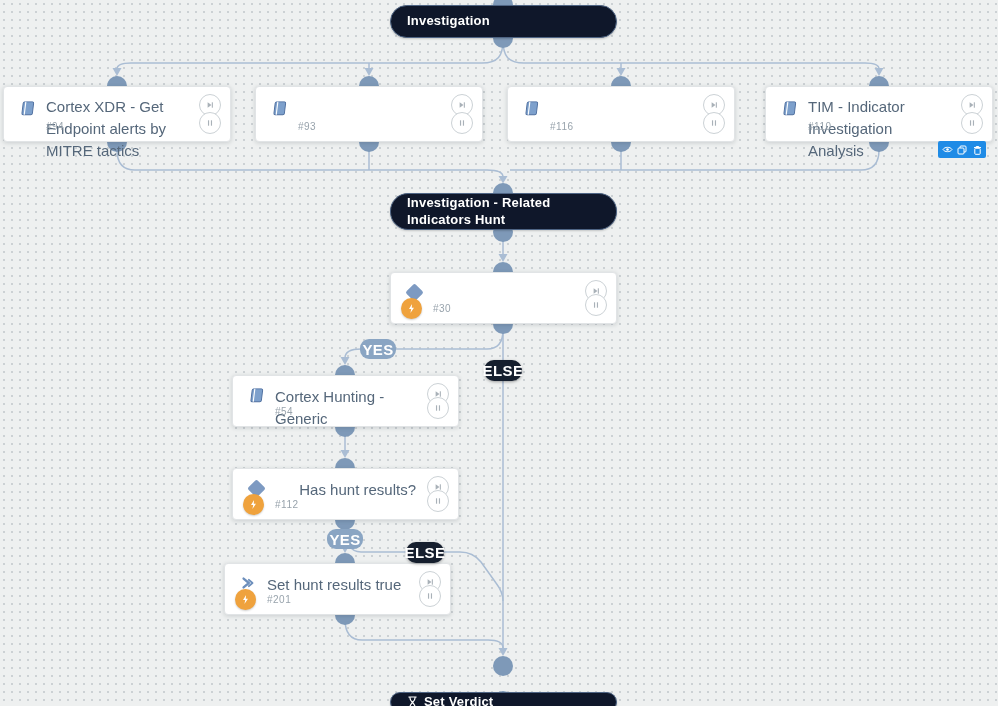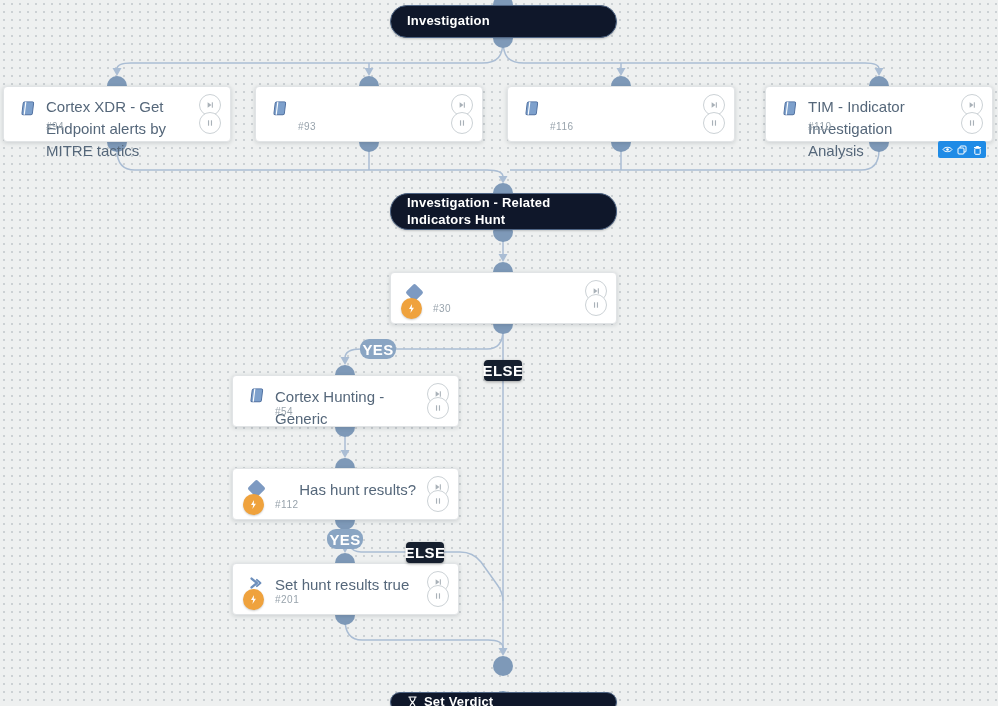--- a/index.html
+++ b/index.html
@@ -46,21 +46,21 @@
     position:absolute;left:10px;bottom:4px;width:21px;height:21px;border-radius:50%;
     background:#efa23d;display:flex;align-items:center;justify-content:center;
     box-shadow:0 1px 2px rgba(0,0,0,.2);
   }
   
   .blabel{
     position:absolute;z-index:3;color:#fff;font-size:15px;font-weight:700;letter-spacing:.4px;
     display:flex;align-items:center;justify-content:center;
   }
   .blabel.yes{background:#8aa5c3;border-radius:9px;width:36px;height:20px;}
-  .blabel.else{background:#161f2e;border-radius:4px;width:38px;height:21px;box-shadow:0 1px 3px rgba(0,0,0,.35);}
+  .blabel.else{background:#161f2e;border-radius:10px;width:38px;height:21px;box-shadow:0 1px 3px rgba(0,0,0,.35);}
   
   .sel-toolbar{
     position:absolute;left:938px;top:141px;width:48px;height:17px;z-index:3;
     background:#1f8be6;border-radius:2px;display:flex;align-items:center;justify-content:space-evenly;
   }
   .sel-toolbar .tb{width:12px;height:12px;display:flex;align-items:center;justify-content:center;cursor:pointer;}
 </style>
 </head>
 <body>
 
@@ -337,21 +337,21 @@
   </span>
 </div>
 
 <div class="blabel yes" style="left:327px;top:529px;">
   <span>YES</span>
 </div>
 <div class="blabel else" style="left:406px;top:542px;">
   <span>ELSE</span>
 </div>
 
-<div class="node card" style="left:232px;top:563px;width:227px;height:52px;">
+<div class="node card" style="left:224px;top:563px;width:227px;height:52px;">
   <span class="ic-main" style="top:8px;">
     <svg width="16" height="16" viewBox="0 0 18 18">
         <path d="M4 4 L10 9 L4 14" stroke="#6d8fbc" stroke-width="2.6" fill="none" stroke-linecap="round" stroke-linejoin="round"></path>
         <path d="M10 5.5 L14 9 L10 12.5" stroke="#6d8fbc" stroke-width="2.2" fill="none" stroke-linecap="round" stroke-linejoin="round"></path>
       </svg>
   </span>
   <div class="title" style="top:10px;">Set hunt results true</div>
   <div class="num">#201</div>
   <span class="bolt-badge">
     <svg width="11" height="13" viewBox="0 0 20 20">

